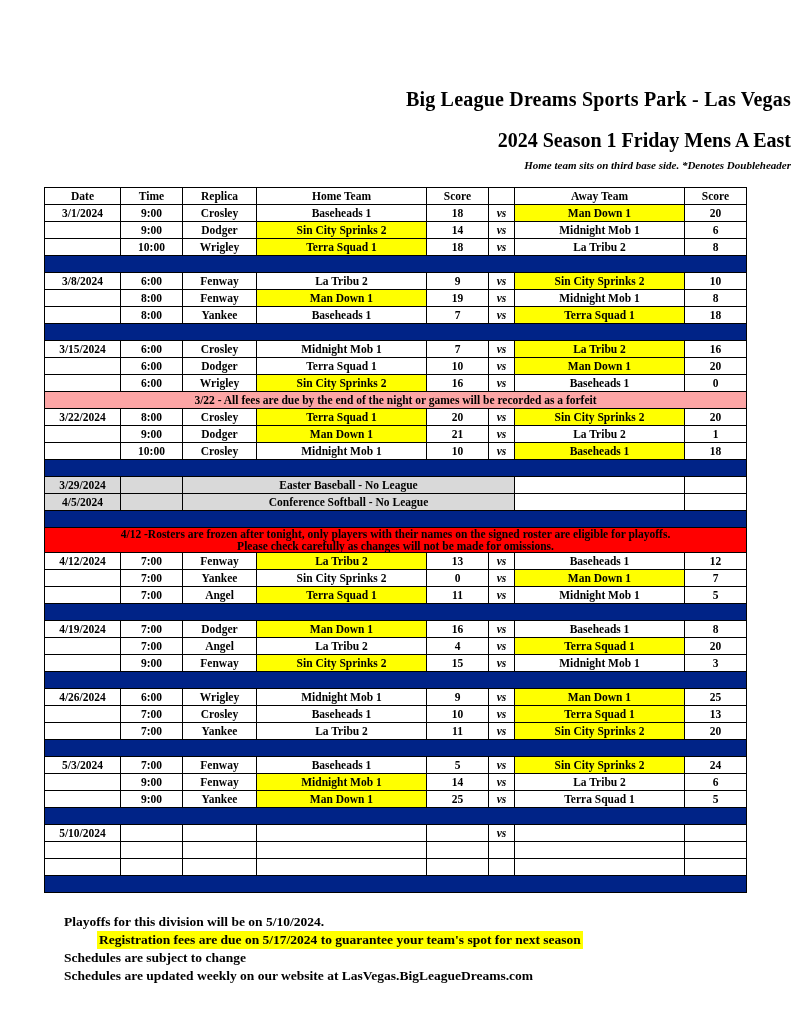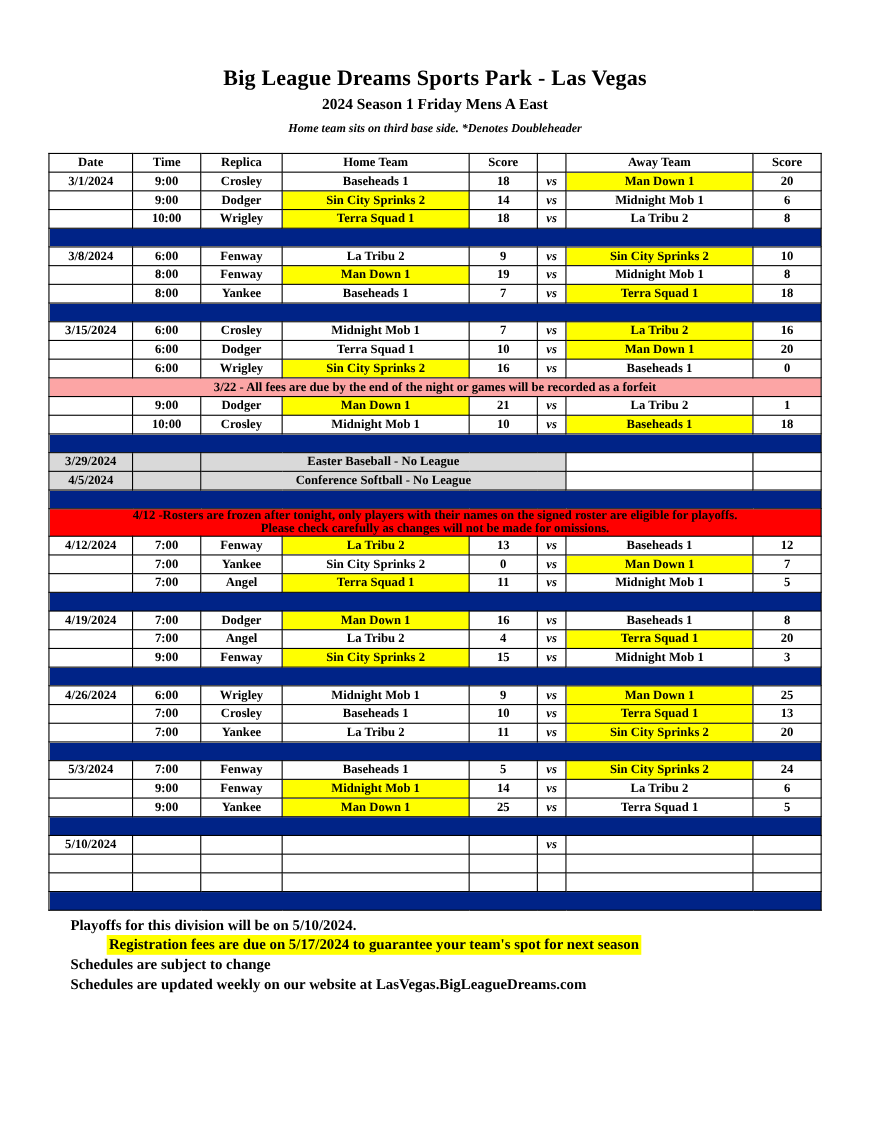--- a/index.html
+++ b/index.html
@@ -15,33 +15,33 @@
     overflow: hidden;
   }
   .page {
     position: relative;
     width: 791px;
     height: 1024px;
     padding: 0;
     box-sizing: border-box;
   }
   .header {
-    text-align: center;
-    padding-top: 60px;
+    text-align: right;
+    padding-top: 88px;
     font-family: Liberation Serif, serif;
   }
   .title {
     font-size: 20px;
     font-weight: bold;
     letter-spacing: 0.2px;
   }
   .subtitle {
-    font-size: 14px;
-    font-weight: bold;
-    margin-top: 5px;
+    font-size: 20px;
+    font-weight: bold;
+    margin-top: 18px;
   }
   .note {
     font-size: 11px;
     font-weight: bold;
     font-style: italic;
     margin-top: 7px;
     margin-bottom: 16px;
   }
   table.sched {
     border-collapse: collapse;
@@ -102,21 +102,21 @@
   }
   .grey td {
     background: #d9d9d9;
     font-size: 11.5px;
     font-weight: bold;
   }
   .empty-cell { background: #ffffff; }
   .footer {
     width: 663px;
     margin: 0 auto;
-    padding-top: 4px;
+    padding-top: 20px;
   }
   .footer div {
     font-size: 13.5px;
     font-weight: bold;
     line-height: 18px;
   }
   .footer .yellow {
     background: #ffff00;
     display: inline-block;
     padding: 0 2px;
@@ -252,20 +252,30 @@
           <td class="hl">Sin City Sprinks 2</td>
           <td>16</td>
           <td class="vs">vs</td>
           <td class="plain">Baseheads 1</td>
           <td>0</td>
         </tr>
         <tr class="notice-yellow">
           <td colspan="8">3/22 - All fees are due by the end of the night or games will be recorded as a forfeit</td>
         </tr>
         <tr>
+          <td>3/22/2024</td>
+          <td>8:00</td>
+          <td>Crosley</td>
+          <td class="hl">Terra Squad 1</td>
+          <td>20</td>
+          <td class="vs">vs</td>
+          <td class="hl">Sin City Sprinks 2</td>
+          <td>20</td>
+        </tr>
+        <tr>
           <td></td>
           <td>9:00</td>
           <td>Dodger</td>
           <td class="hl">Man Down 1</td>
           <td>21</td>
           <td class="vs">vs</td>
           <td class="plain">La Tribu 2</td>
           <td>1</td>
         </tr>
         <tr>

